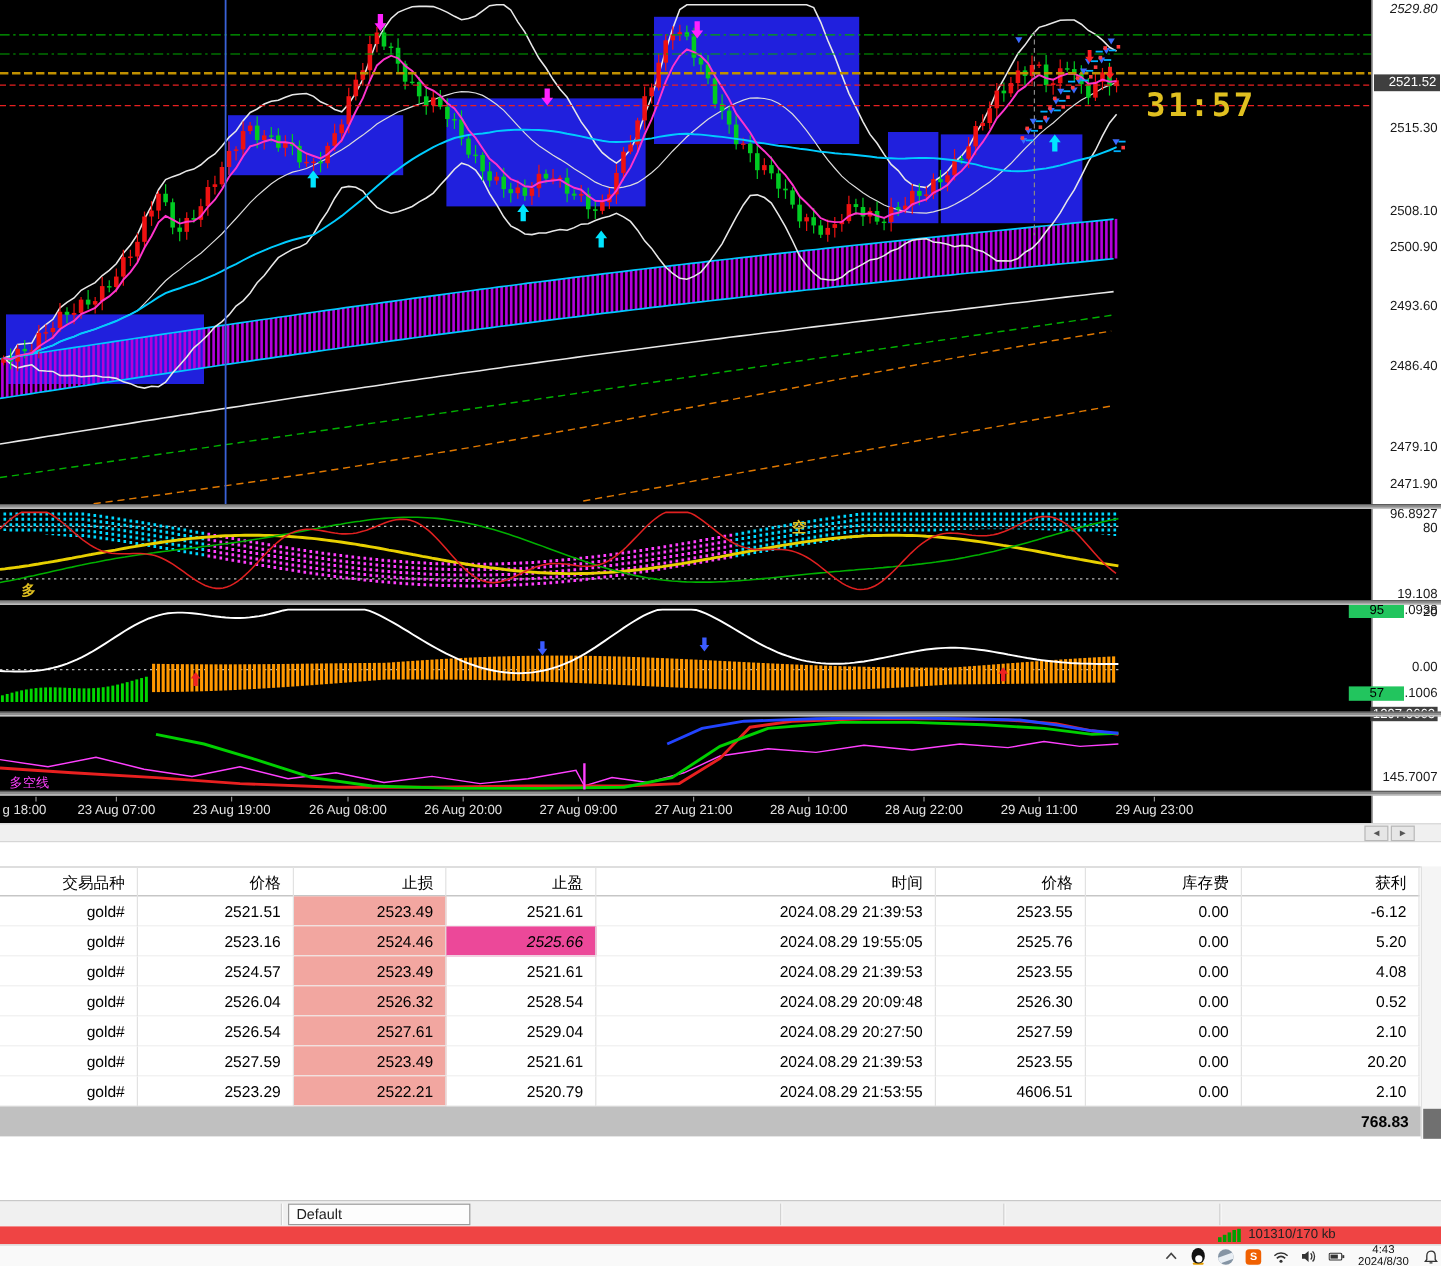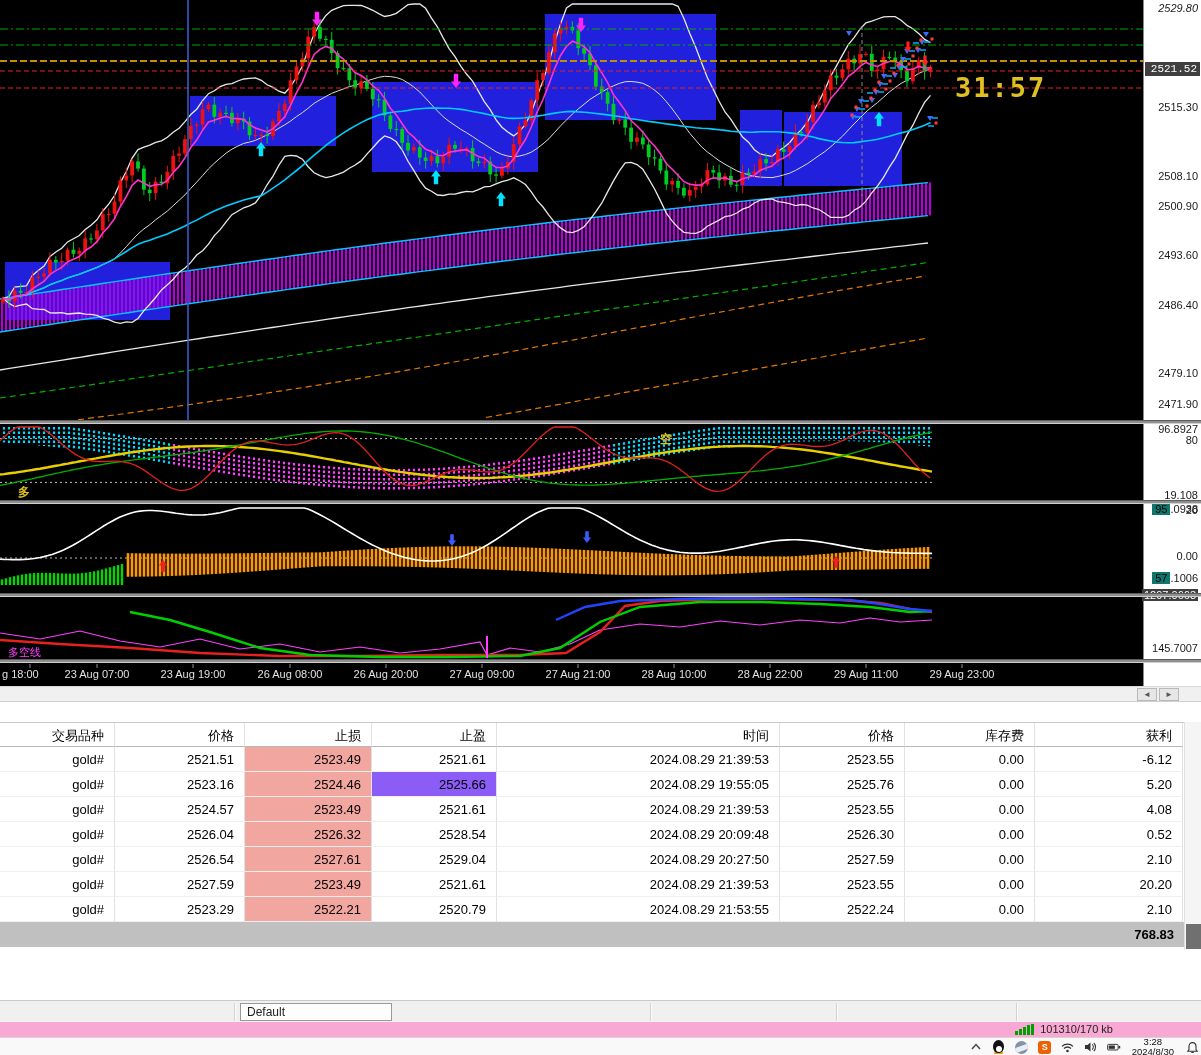--- a/index.html
+++ b/index.html
@@ -4,45 +4,45 @@
 <style>
 *{margin:0;padding:0;box-sizing:border-box;}
 html,body{width:1201px;height:1055px;overflow:hidden;}
 body{position:relative;font-family:"Liberation Sans",sans-serif;background:#fff;}
 
 #chart-area{position:absolute;left:0;top:0;width:1201px;height:686px;background:#000;}
 #chart{position:absolute;left:0;top:0;}
 #axis{position:absolute;left:1143px;top:0;width:58px;height:686px;background:#fff;border-left:1px solid #8a8a8a;}
 .plabel{position:absolute;right:3px;font-size:11px;line-height:12px;color:#1a1a1a;white-space:nowrap;}
 .pricebox{position:absolute;left:1px;right:1px;height:14px;background:#3f3f3f;color:#fff;font-size:11px;line-height:14px;text-align:right;padding-right:3px;}
-.chip{background:#0f766e;color:#000;padding:0 3px;margin-top:20px;}
+.chip{background:#22c55e;color:#000;padding:0 17px;margin-top:20px;}
 .darkbox{background:#3f3f3f;color:#fff;padding:0 2px;}
 .sep{position:absolute;left:0;width:1201px;height:4px;background:#8f8f8f;border-top:1px solid #5c5c5c;border-bottom:1px solid #cfcfcf;cursor:row-resize;}
 
 #hscroll{position:absolute;left:0;top:686px;width:1201px;height:16px;background:#f0f0f0;border-top:1px solid #d8d8d8;border-bottom:1px solid #d0d0d0;}
 .scrollbtn{position:absolute;top:1px;width:20px;height:13px;background:#e6e6e6;border:1px solid #b8b8b8;color:#555;font-size:8px;line-height:11px;text-align:center;cursor:pointer;}
 
 #table-panel{position:absolute;left:0;top:702px;width:1201px;height:298px;background:#fff;}
 .trow{display:flex;height:25px;}
 #thead{position:absolute;left:0;top:20px;width:1184px;border-top:1px solid #c8c8c8;}
 #thead .tcell{border-bottom:1px solid #b8b8b8;}
 #tbody{position:absolute;left:0;top:45px;width:1184px;}
 .tcell{font-size:13px;line-height:25px;text-align:right;padding-right:10px;color:#000;border-right:1px solid #e2e2e2;border-bottom:1px solid #efefef;overflow:hidden;white-space:nowrap;}
 .c0{width:115px;}.c1{width:130px;}.c2{width:127px;}.c3{width:125px;}.c4{width:283px;}.c5{width:125px;}.c6{width:130px;}.c7{width:148px;}
 .sl{background:#f2a6a0;}
-.tp{background:#8b5cf6;}
+.tp{background:#ec4899;font-style:italic;}
 #total-row{position:absolute;left:0;top:220px;width:1184px;height:25px;background:#c0c0c0;font-size:13px;font-weight:bold;line-height:25px;text-align:right;padding-right:10px;}
 #vscroll{position:absolute;left:1184px;top:20px;width:17px;height:227px;background:#f5f5f5;border-left:1px solid #e0e0e0;}
 #vthumb{position:absolute;left:1px;bottom:0;width:15px;height:25px;background:#707070;}
 
 #toolbar{position:absolute;left:0;top:1000px;width:1201px;height:22px;background:#f0f0f0;border-top:1px solid #c8c8c8;}
 #template-combo{position:absolute;left:240px;top:2px;width:152px;height:18px;background:#fdfdfd;border:1px solid #9a9a9a;font-size:12px;line-height:16px;padding-left:6px;color:#222;}
 .vsep{position:absolute;top:2px;height:18px;width:0;border-left:1px solid #d2d2d2;border-right:1px solid #fbfbfb;}
 
-#statusbar{position:absolute;left:0;top:1022px;width:1201px;height:15px;background:#f9a8d4;font-size:11px;color:#222;}
+#statusbar{position:absolute;left:0;top:1022px;width:1201px;height:15px;background:#ef4444;font-size:11px;color:#222;}
 #traffic{position:absolute;right:88px;top:1px;line-height:13px;}
 .sigbars{position:absolute;right:162px;top:2px;width:24px;height:11px;}
 .sigbars i{position:absolute;bottom:0;width:3px;background:#00a000;}
 
 #taskbar{position:absolute;left:0;top:1037px;width:1201px;height:18px;background:#f9f9f9;border-top:1px solid #d5d5d5;}
 #tray{position:absolute;right:2px;top:0;height:18px;display:flex;align-items:center;gap:9px;}
 .ticon{width:14px;height:14px;display:flex;align-items:center;justify-content:center;cursor:pointer;}
 #sogou{width:13px;height:13px;background:#f06000;border-radius:3px;color:#fff;font-size:9px;font-weight:bold;text-align:center;line-height:13px;}
 #clock{font-size:9.5px;line-height:1.06;color:#111;text-align:center;cursor:pointer;padding:0 2px;}
 #qq-icon{width:13px;height:14px;position:relative;}
@@ -1183,21 +1183,21 @@
       </svg>
     <div id="axis">
         <div class="plabel" style="top: 2px; font-style: italic;">2529.80</div>
         <div class="plabel" style="top: 101px;">2515.30</div>
         <div class="plabel" style="top: 150px; margin-top: 20px;">2508.10</div>
         <div class="plabel" style="top: 200px;">2500.90</div>
         <div class="plabel" style="top: 249px;">2493.60</div>
         <div class="plabel" style="top: 299px;">2486.40</div>
         <div class="plabel" style="top: 367px;">2479.10</div>
         <div class="plabel" style="top: 398px;">2471.90</div>
-        <div class="pricebox" style="top: 62px; font-family: Liberation Mono, monospace;">2521.52</div>
+        <div class="pricebox" style="top: 62px;">2521.52</div>
         <div class="plabel" style="top: 423px;">96.8927</div>
         <div class="plabel" style="top: 434px;">80</div>
         <div class="plabel" style="top: 504px;">20</div>
         <div class="plabel" style="top: 489px;">19.108</div>
         <div class="plabel" style="top: 503px;"><span class="chip">95</span>.0938</div>
         <div class="plabel" style="top: 550px;">0.00</div>
         <div class="plabel" style="top: 572px;"><span class="chip">57</span>.1006</div>
         <div class="plabel darkbox" style="top: 589px;">1297.0663</div>
         <div class="plabel" style="top: 642px;">145.7007</div>
       </div>
@@ -1283,21 +1283,21 @@
           <div class="tcell c5">2523.55</div>
           <div class="tcell c6">0.00</div>
           <div class="tcell c7">20.20</div>
         </div>
         <div class="trow">
           <div class="tcell c0">gold#</div>
           <div class="tcell c1">2523.29</div>
           <div class="tcell c2 sl">2522.21</div>
           <div class="tcell c3">2520.79</div>
           <div class="tcell c4">2024.08.29 21:53:55</div>
-          <div class="tcell c5">2522.24</div>
+          <div class="tcell c5">4606.51</div>
           <div class="tcell c6">0.00</div>
           <div class="tcell c7">2.10</div>
         </div>
       </div>
     <div id="total-row">
       <span>768.83</span>
     </div>
     <div id="vscroll">
         <div id="vthumb"></div>
       </div>
@@ -1360,21 +1360,21 @@
         </svg>
       </span>
       <span class="ticon">
         <svg width="16" height="12" viewBox="0 0 16 12">
           <rect x="0.7" y="3" width="12" height="6.4" rx="1" fill="none" stroke="#333" stroke-width="1.1"></rect>
           <rect x="2" y="4.3" width="7" height="3.8" fill="#333"></rect>
           <rect x="13.3" y="4.8" width="1.8" height="2.8" fill="#333"></rect>
         </svg>
       </span>
       <span id="clock">
-        <div>3:28</div>
+        <div>4:43</div>
         <div>2024/8/30</div>
       </span>
       <span class="ticon">
         <svg width="13" height="13" viewBox="0 0 13 13">
           <path d="M6.5,1.6 C4.2,1.6 3,3.4 3,5.6 L3,8.6 L1.8,10.2 L11.2,10.2 L10,8.6 L10,5.6 C10,3.4 8.8,1.6 6.5,1.6 Z" fill="none" stroke="#333" stroke-width="1.1"></path>
           <path d="M5.3,11.4 L7.7,11.4" stroke="#333" stroke-width="1.2"></path>
         </svg>
       </span>
     </div>
   </div>

